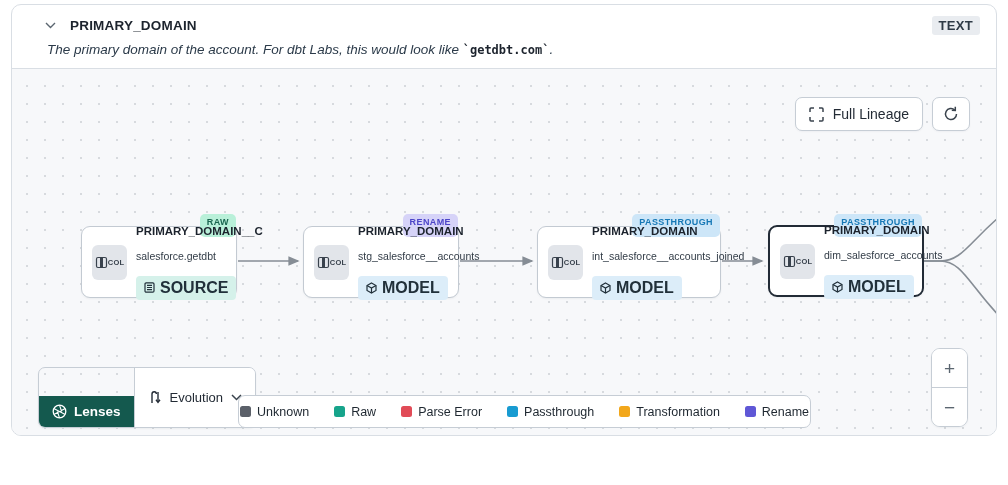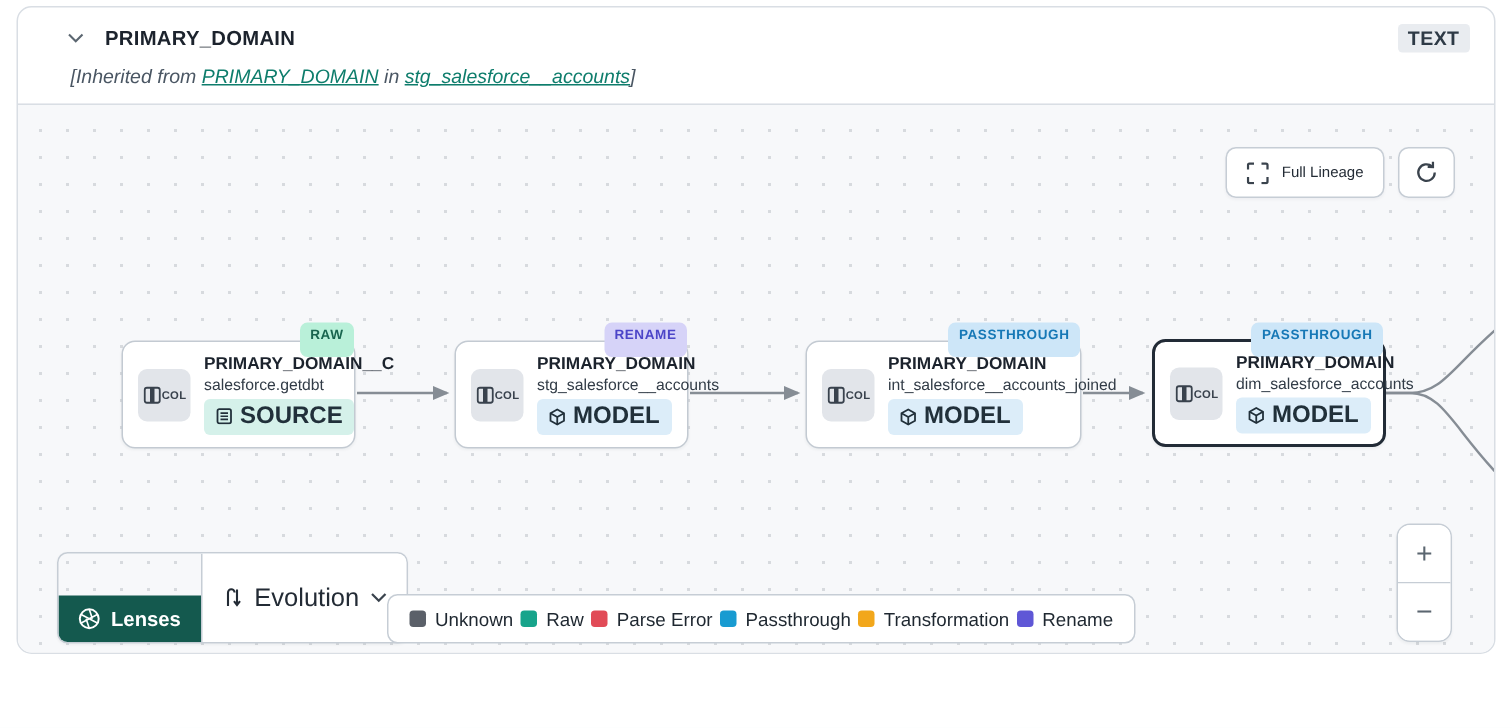--- a/index.html
+++ b/index.html
@@ -21,47 +21,47 @@
   .inherit a { color:#0e7d6c; text-decoration:underline; cursor:pointer; }
   
   .canvas {
     position:relative; height:385px; border-top:1px solid #d9dee4;
     background-color:#f7f8fa;
     background-image: radial-gradient(#d7dade 1px, rgba(0,0,0,0) 1.2px);
     background-size: 18px 18px; background-position: 6px 8px;
     overflow:hidden;
   }
   .topbar { position:absolute; top:28px; right:26px; display:flex; gap:9px; }
-  .btn { display:flex; align-items:center; gap:9px; background:#ffffff; border:1px solid #c6cdd5; border-radius:7px; padding:8px 13px; font-size:10px; color:#232b35; cursor:pointer; box-shadow:0 1px 2px rgba(20,30,40,.04); }
+  .btn { display:flex; align-items:center; gap:9px; background:#ffffff; border:1px solid #c6cdd5; border-radius:7px; padding:8px 13px; font-size:14px; color:#232b35; cursor:pointer; box-shadow:0 1px 2px rgba(20,30,40,.04); }
   .btn-icon { width:38px; justify-content:center; padding:8px 0; }
   
   svg.edges { position:absolute; inset:0; width:100%; height:100%; }
   
   .node { position:absolute; width:156px; height:72px; background:#ffffff; border:1px solid #c3cad2; border-radius:9px; display:flex; align-items:center; padding:0 10px 0 10px; gap:9px; box-shadow:0 1px 2px rgba(20,30,40,.05); cursor:pointer; }
   .node.wide { width:184px; }
   .node.selected { border:2px solid #222b36; }
   .tag { position:absolute; top:-13px; right:0px; font-size:9px; font-weight:bold; letter-spacing:.4px; padding:3px 7px 10px 7px; border-radius:5px; z-index:0; }
   .tag-raw { background:#b9f0d9; color:#19654f; }
   .tag-rename { background:#d6d3f8; color:#4c45c8; }
   .tag-pass { background:#cde6f8; color:#1678b6; }
   .node-body { position:relative; z-index:1; display:flex; align-items:center; gap:9px; width:100%; background:transparent; }
   .colbox { flex:0 0 auto; width:35px; height:35px; background:#e2e5ea; border-radius:6px; display:flex; flex-direction:row; align-items:center; justify-content:center; color:#39424d; }
   .colbox .col-label { font-size:7.5px; font-weight:bold; margin-top:1px; letter-spacing:.2px; }
-  .node-main { display:flex; flex-direction:column; align-items:flex-start; gap:2px; min-width:0; }
+  .node-main { display:flex; flex-direction:column; align-items:flex-start; gap:13px; min-width:0; }
   .node-title { font-size:11.5px; font-weight:bold; color:#1c232d; white-space:nowrap; }
   .node-sub { font-size:10.5px; color:#323c47; white-space:nowrap; }
   .res-badge { display:inline-flex; align-items:center; gap:5px; font-size:16px; font-weight:bold; color:#21303a; border-radius:4px; padding:3px 8px; margin-top:1px; }
   .res-source { background:#d5f1ea; }
   .res-model { background:#dcedf9; }
   
   .lenses-group { position:absolute; left:26px; bottom:25px; display:flex; border-radius:7px; overflow:hidden; border:1px solid #c6cdd5; box-shadow:0 1px 2px rgba(20,30,40,.05); }
   .lenses-btn { display:flex; align-items:center; gap:7px; background:#14594e; color:#ffffff; font-size:13.5px; font-weight:bold; padding:8px 13px; border:none; cursor:pointer;margin-top:28px; }
-  .evolution-btn { display:flex; align-items:center; gap:8px; background:#ffffff; color:#232b35; font-size:17px; padding:8px 13px; border:none; border-left:1px solid #c6cdd5; cursor:pointer; }
-  
-  .legend { position:absolute; left:246px; bottom:25px; display:flex; align-items:center; gap:5px; background:#ffffff; border:1px solid #c6cdd5; border-radius:7px; padding:8px 14px; height:33px; }
+  .evolution-btn { display:flex; align-items:center; gap:8px; background:#ffffff; color:#232b35; font-size:13px; padding:8px 13px; border:none; border-left:1px solid #c6cdd5; cursor:pointer; }
+  
+  .legend { position:absolute; left:226px; bottom:25px; display:flex; align-items:center; gap:25px; background:#ffffff; border:1px solid #c6cdd5; border-radius:7px; padding:8px 1px; height:33px; }
   .legend-item { display:flex; align-items:center; gap:6px; font-size:12.5px; color:#1e2730; }
   .swatch { width:11px; height:11px; border-radius:2.5px; display:inline-block; }
   
   .zoomctl { position:absolute; right:28px; bottom:26px; width:37px; background:#ffffff; border:1px solid #c6cdd5; border-radius:9px; overflow:hidden; box-shadow:0 1px 2px rgba(20,30,40,.05); }
   .zoomctl button { display:block; width:100%; height:38px; background:#ffffff; border:none; font-size:19px; color:#5b6670; cursor:pointer; line-height:1; }
   .zoomctl .divider { height:1px; background:#c6cdd5; }
   .icon-svg { display:block; }
 </style>
 </head>
 <body>
@@ -72,22 +72,22 @@
     <div class="hdr-row1">
       <button class="chev-btn">
         <svg class="icon-svg" width="11" height="7" viewBox="0 0 11 7">
             <path d="M1 1 L5.5 5.5 L10 1" fill="none" stroke="#5b6670" stroke-width="1.4"></path>
           </svg>
       </button>
       <span class="hdr-title">PRIMARY_DOMAIN</span>
       <span class="hdr-spacer"></span>
       <span class="type-badge">TEXT</span>
     </div>
-    <div class="inherit">
-      <span>[Inherited from </span><a>PRIMARY_DOMAIN</a><span> in </span><a>stg_salesforce__accounts</a><span>]</span>
+    <div class="desc">
+      <span>The primary domain of the account. For dbt Labs, this would look like </span><code>`getdbt.com`</code><span>.</span>
     </div>
   </div>
 
   <div class="canvas">
 
     <svg class="edges">
       <defs>
         <marker id="arrow" markerWidth="8" markerHeight="8" refX="6" refY="3" orient="auto">
           <path d="M0,0 L7,3 L0,6 Z" fill="#868d95"></path>
         </marker>

